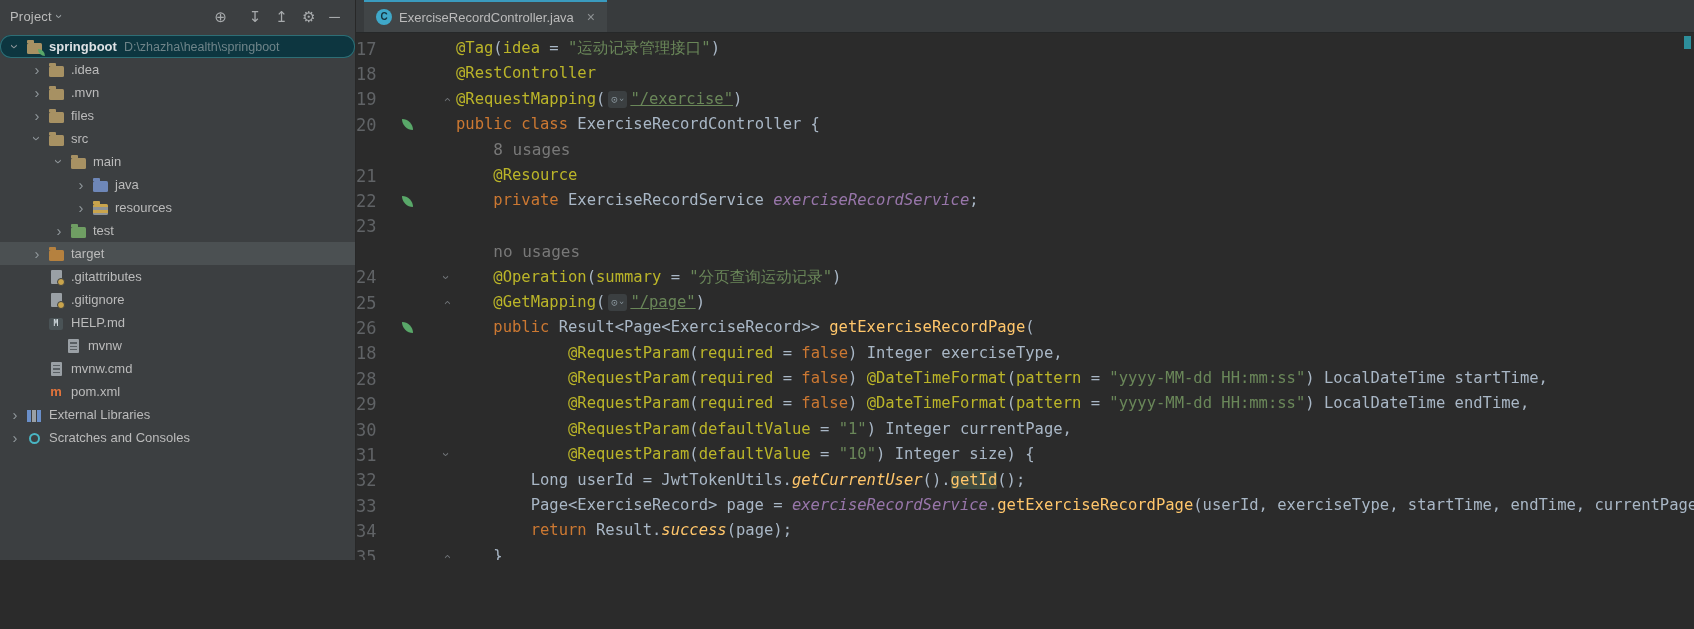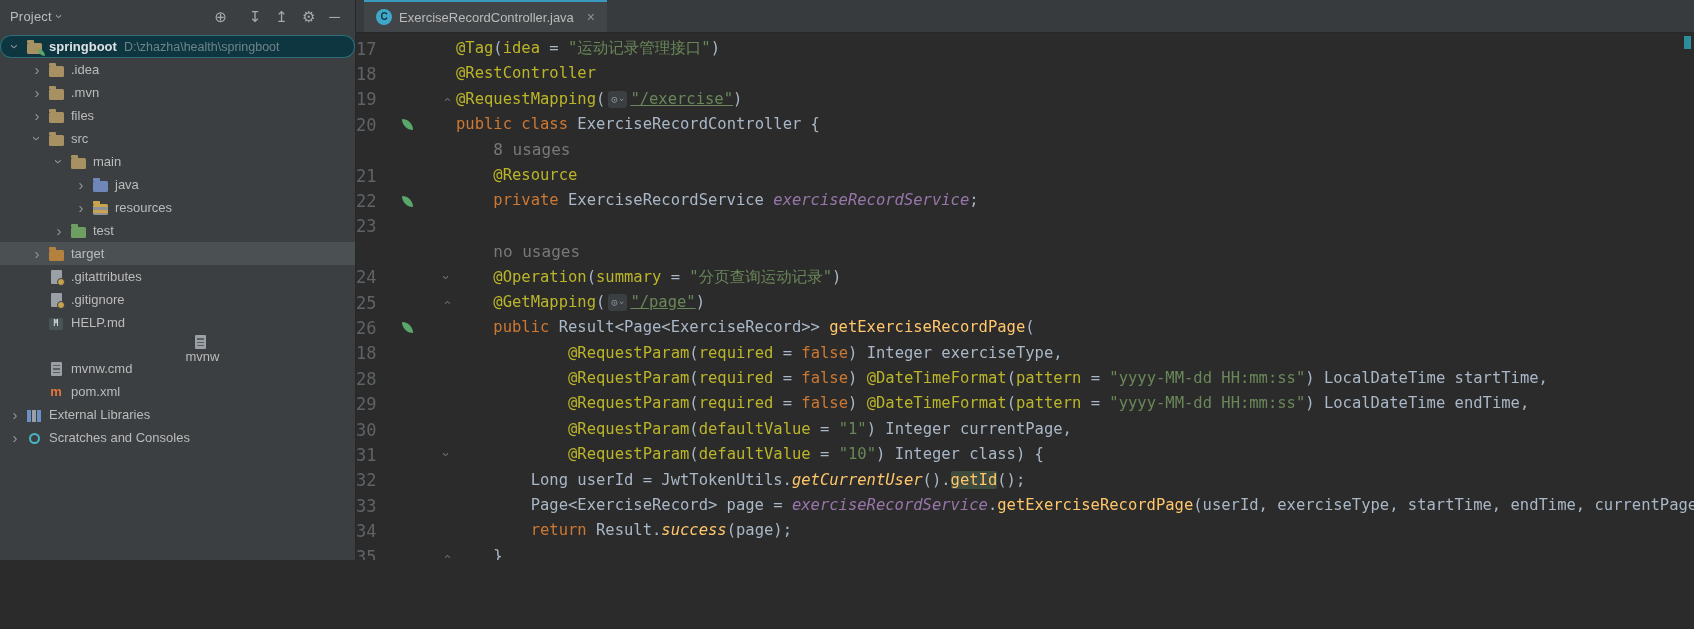--- a/index.html
+++ b/index.html
@@ -198,21 +198,21 @@
           </span>
           <span class="tlabel">.gitignore</span>
         </div>
         <div class="trow" style="padding-left: 28px;">
           <span class="chev"></span>
           <span class="icon-slot">
             <span class="fi file-md">M</span>
           </span>
           <span class="tlabel">HELP.md</span>
         </div>
-        <div class="trow" style="padding-left: 45px; flex-direction: column;">
+        <div class="trow" style="padding-left: 45px;">
           <span class="chev"></span>
           <span class="icon-slot">
             <span class="fi file-script"></span>
           </span>
           <span class="tlabel">mvnw</span>
         </div>
         <div class="trow" style="padding-left: 28px;">
           <span class="chev"></span>
           <span class="icon-slot">
             <span class="fi file-cmd"></span>
@@ -364,21 +364,21 @@
             <span class="gi"></span>
             <span class="gf"></span>
             <span class="src"><span class="t-p">            </span><span class="t-a">@RequestParam</span><span class="t-p">(</span><span class="t-a">defaultValue</span><span class="t-p"> = </span><span class="t-s">"1"</span><span class="t-p">) Integer currentPage,</span></span>
           </div>
           <div class="crow">
             <span class="ln">31</span>
             <span class="gi"></span>
             <span class="gf">
               <span class="rot90">›</span>
             </span>
-            <span class="src"><span class="t-p">            </span><span class="t-a">@RequestParam</span><span class="t-p">(</span><span class="t-a">defaultValue</span><span class="t-p"> = </span><span class="t-s">"10"</span><span class="t-p">) Integer class) {</span></span>
+            <span class="src"><span class="t-p">            </span><span class="t-a">@RequestParam</span><span class="t-p">(</span><span class="t-a">defaultValue</span><span class="t-p"> = </span><span class="t-s">"10"</span><span class="t-p">) Integer size) {</span></span>
           </div>
           <div class="crow">
             <span class="ln">32</span>
             <span class="gi"></span>
             <span class="gf"></span>
             <span class="src"><span class="t-p">        Long userId = JwtTokenUtils.</span><span class="t-mi">getCurrentUser</span><span class="t-p">().</span><span class="t-mh">getId</span><span class="t-p">();</span></span>
           </div>
           <div class="crow">
             <span class="ln">33</span>
             <span class="gi"></span>

